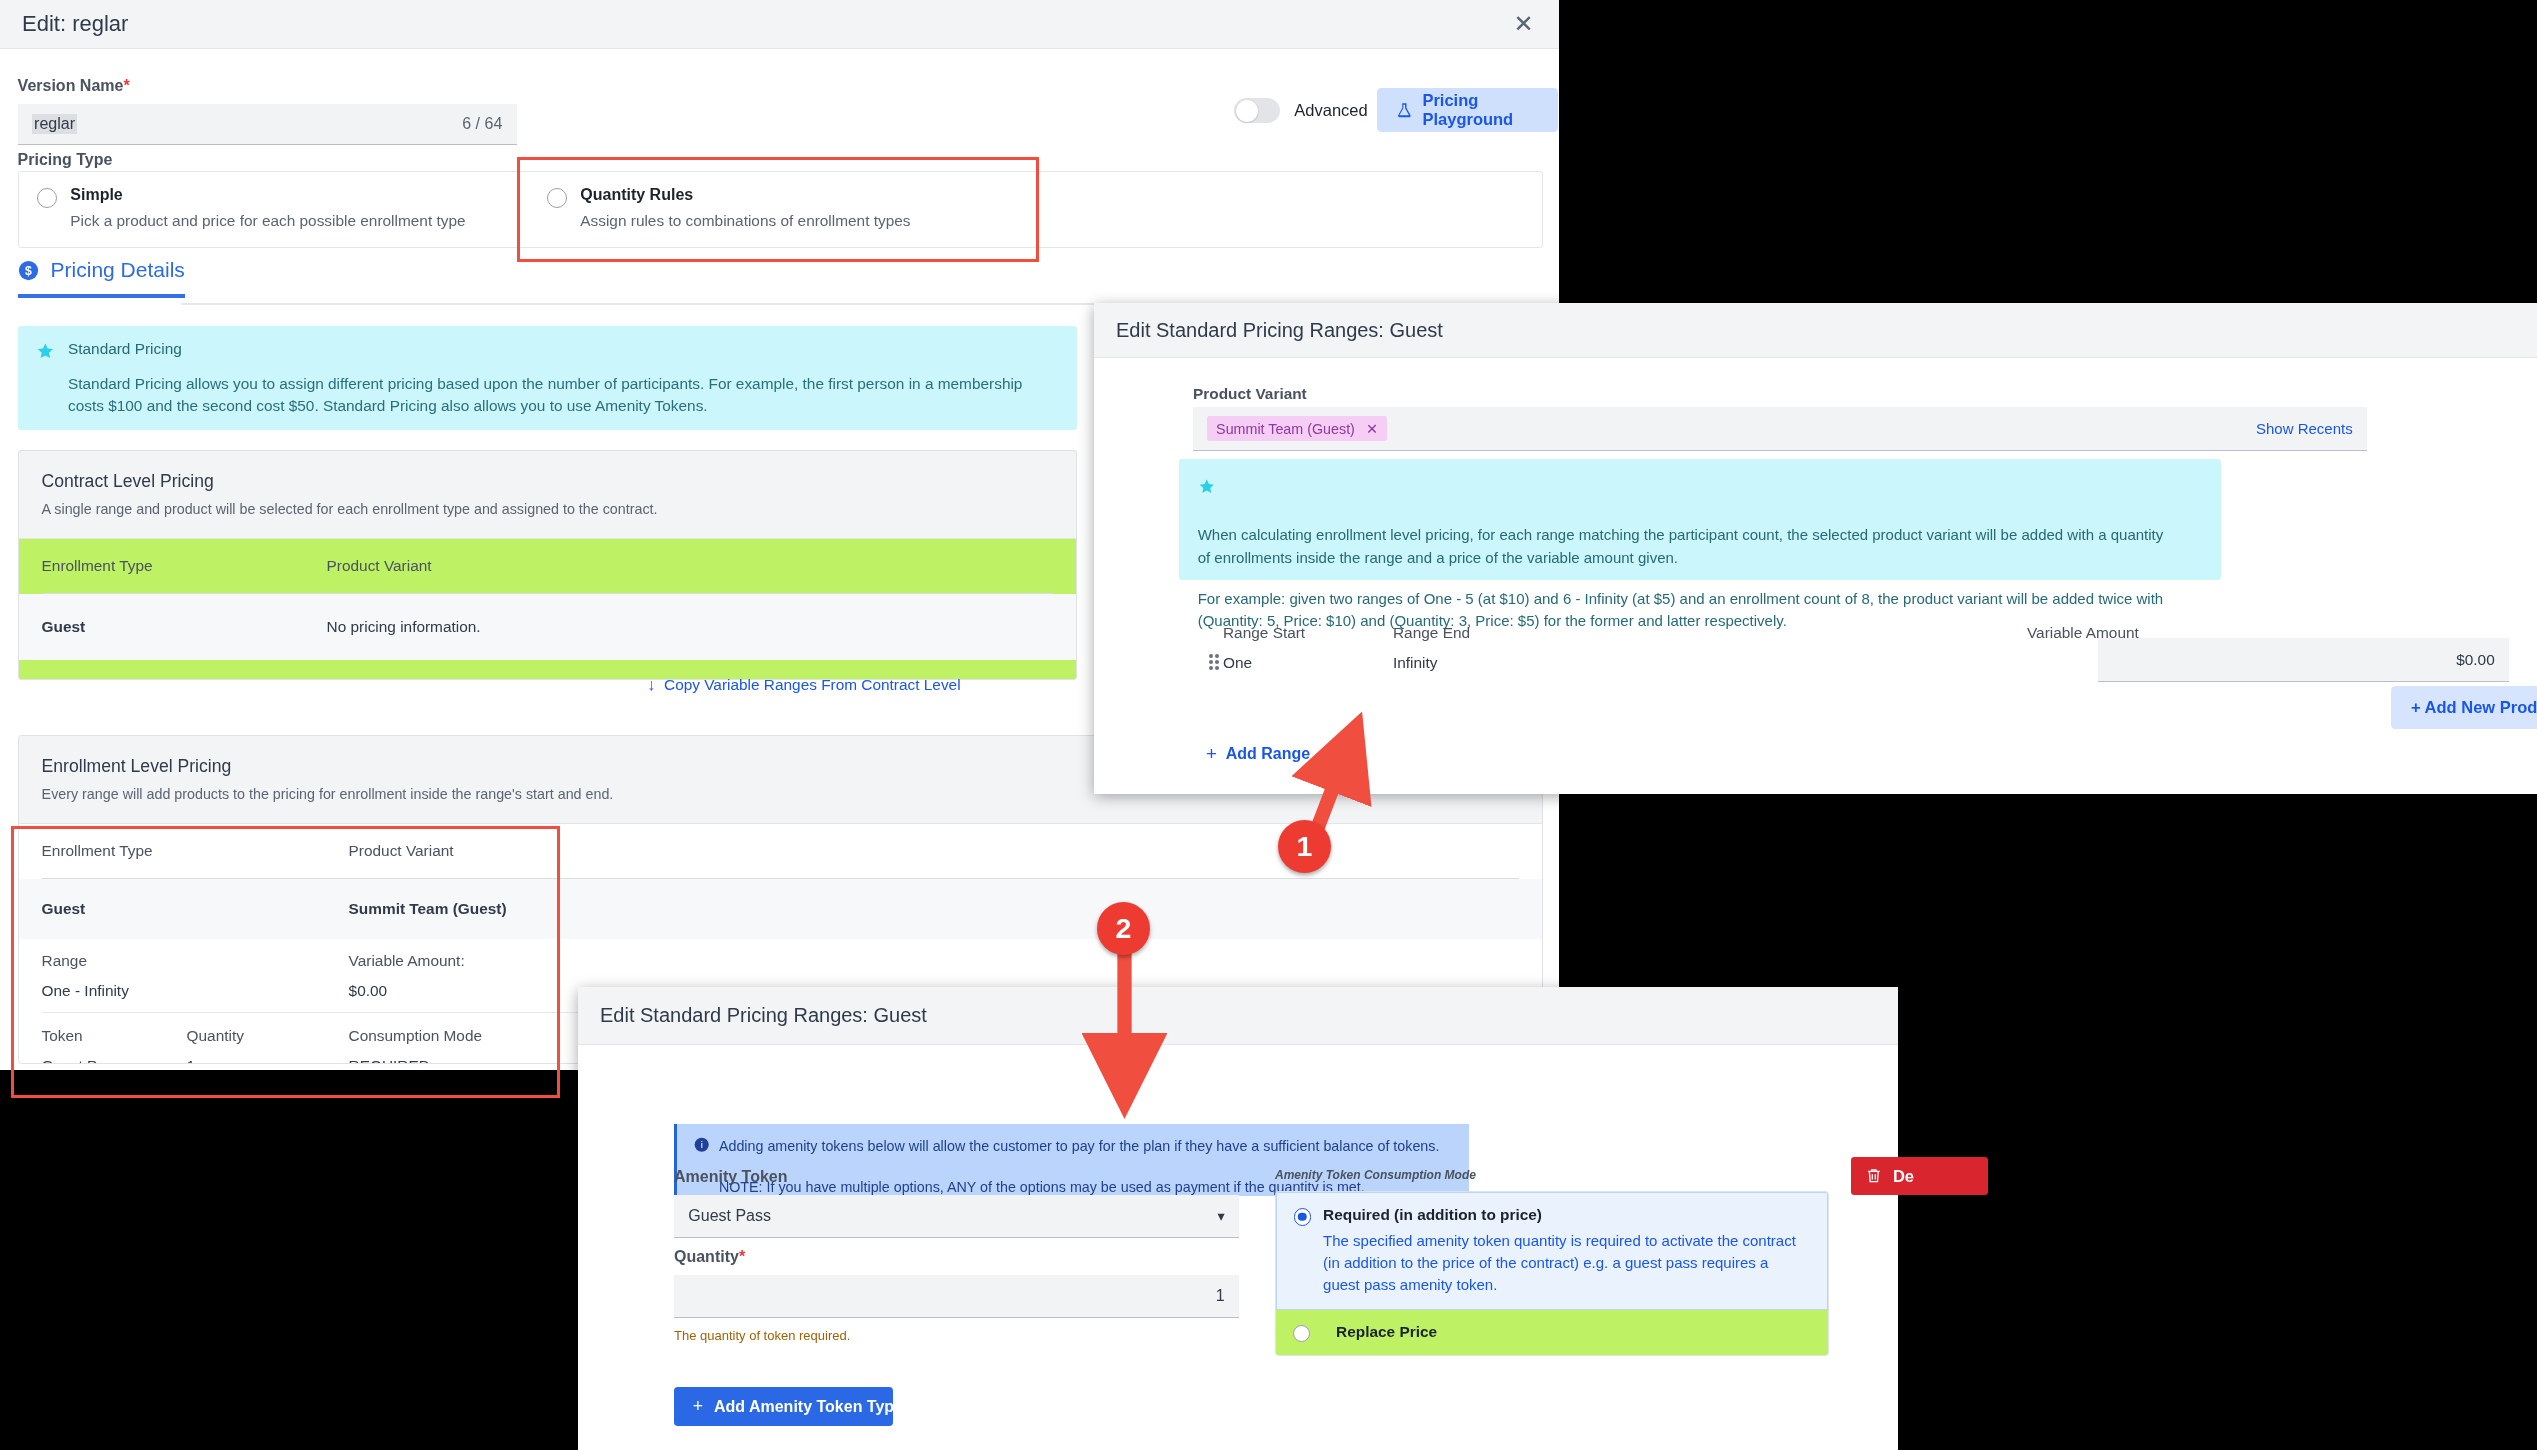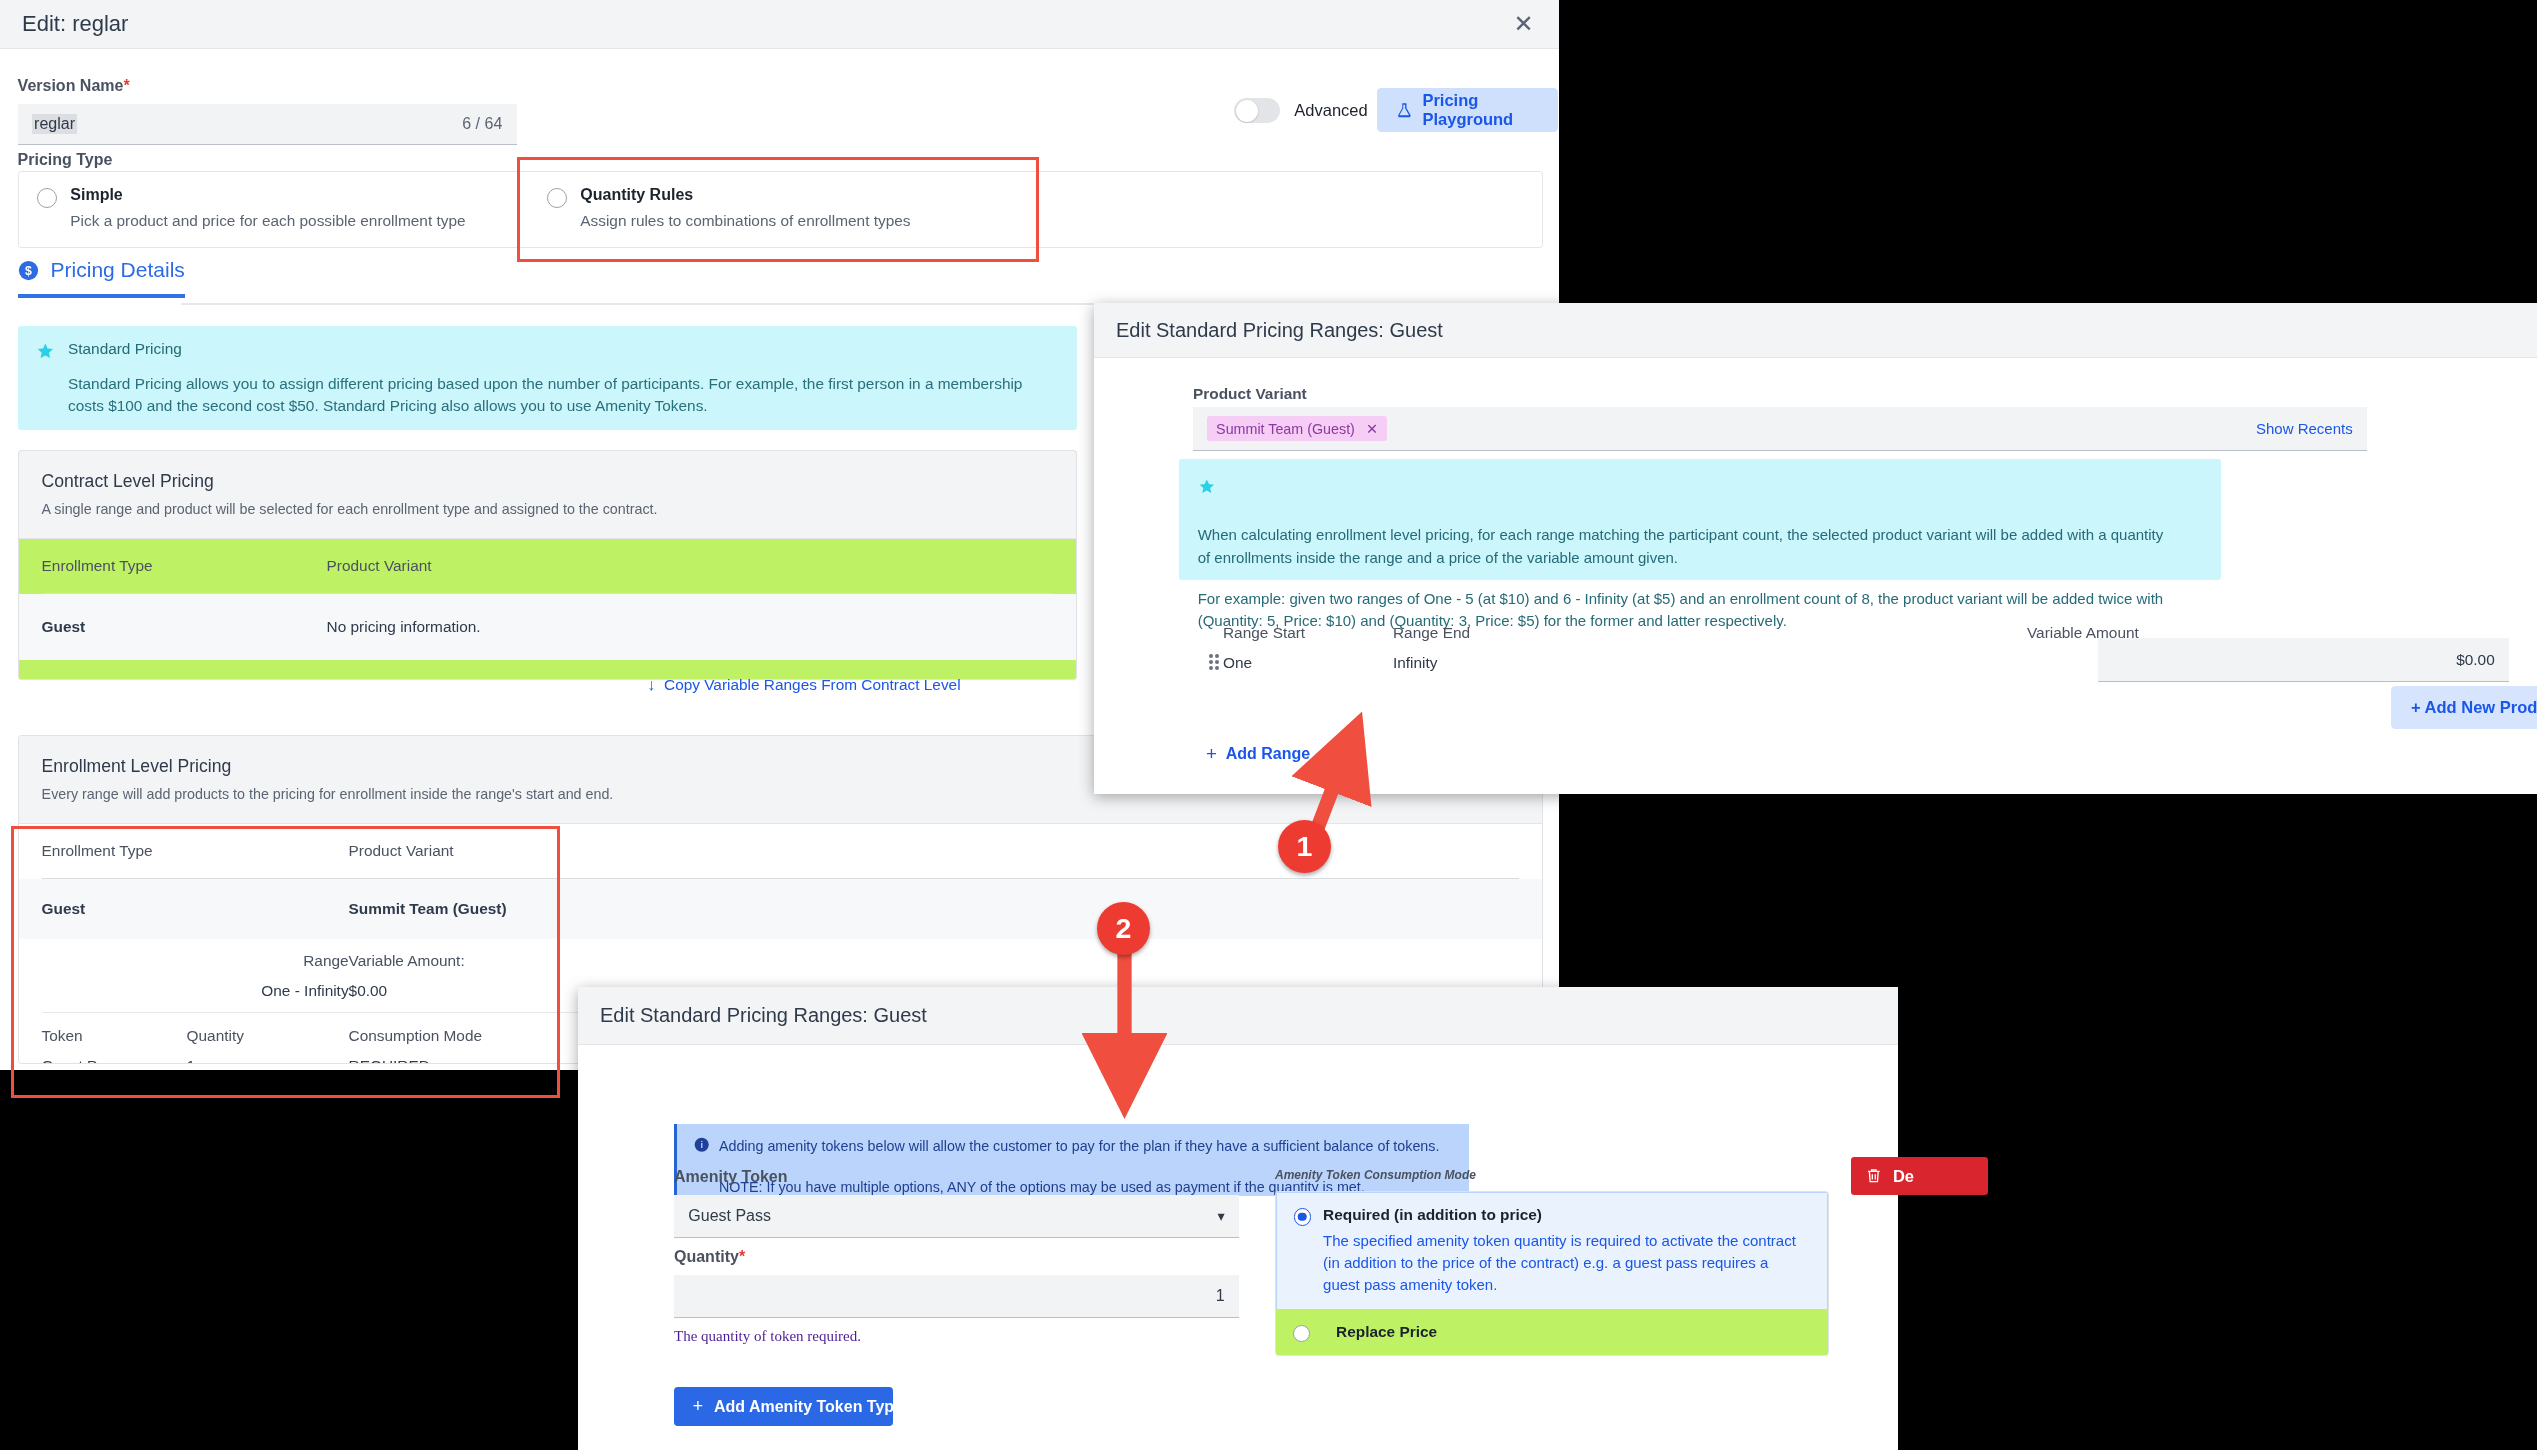--- a/index.html
+++ b/index.html
@@ -171,21 +171,21 @@
         <div style="display:flex;height:55px;align-items:center;border-bottom:0.5px solid #d9dde2;">
           <div class="tbl-head" style="width:307px;font-size:15.4px;">Enrollment Type</div>
           <div class="tbl-head" style="font-size:15.4px;">Product Variant</div>
         </div>
 
         <div style="display:flex;height:60px;align-items:center;background:#f7f8fa;margin:0 -23px;padding:0 23px;">
           <div class="tbl-cell" style="width:307px;font-size:15.4px;font-weight:700;">Guest</div>
           <div class="tbl-cell" style="font-size:15.4px;font-weight:700;">Summit Team (Guest)</div>
         </div>
 
-        <div style="padding-top:13px;border-bottom:0.5px solid #e6e8eb;padding-bottom:12px;text-align:right;">
+        <div style="padding-top:13px;border-bottom:0.5px solid #e6e8eb;padding-bottom:12px;">
           <div style="display:flex;">
             <div class="tbl-head" style="width:307px;font-size:15.4px;">Range</div>
             <div class="tbl-head" style="font-size:15.4px;">Variable Amount:</div>
           </div>
           <div style="display:flex;margin-top:12px;">
             <div class="tbl-cell" style="width:307px;font-size:15.4px;">One - Infinity</div>
             <div class="tbl-cell" style="font-size:15.4px;">$0.00</div>
           </div>
         </div>
 
@@ -318,21 +318,21 @@
       </div>
     </div>
 
     <div style="position:absolute;left:96px;top:261px;width:565px;">
       <div class="fld-label" style="font-size:16px;">
         <span>Quantity</span><span class="req">*</span>
       </div>
       <div class="input-box" style="margin-top:8.8px;height:43px;padding:0 14.3px;justify-content:flex-end;">
         <span class="input-val" style="font-size:16px;">1</span>
       </div>
-      <div style="margin-top:10px;font-size:15px;color:#4c1d95;font-family:Liberation Serif, serif;">The quantity of token required.</div>
+      <div style="margin-top:10px;font-size:13px;color:#a16207;">The quantity of token required.</div>
     </div>
 
     <div style="position:absolute;left:697px;top:181px;width:554px;">
       <div class="fld-label" style="font-size:12px;font-style:italic;">Amenity Token Consumption Mode</div>
       <div style="margin-top:8.8px;border:0.5px solid #dfe2e6;border-radius:3.3px;overflow:hidden;">
         <div style="background:#eaf2fe;border:0.5px solid #bcd4fa;padding:13px 16.5px;display:flex;gap:12px;">
           <div class="radio sel" style="width:17.6px;height:17.6px;margin-top:2.2px;"></div>
           <div style="width:483px;">
             <div style="font-size:15.4px;font-weight:700;color:#1d232c;">Required (in addition to price)</div>
             <div style="font-size:15px;color:#1a56e8;margin-top:6.6px;line-height:1.45;">The specified amenity token quantity is required to activate the contract (in addition to the price of the contract) e.g. a guest pass requires a guest pass amenity token.</div>

